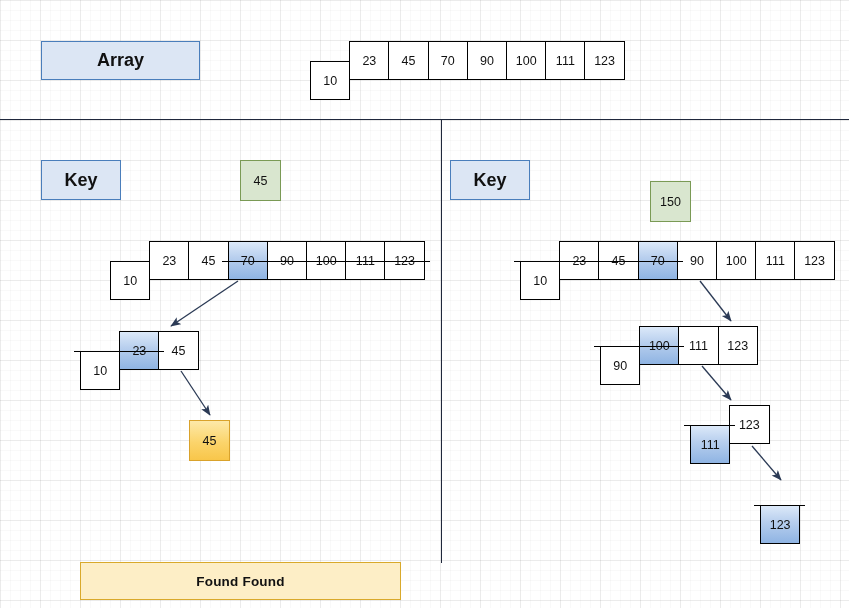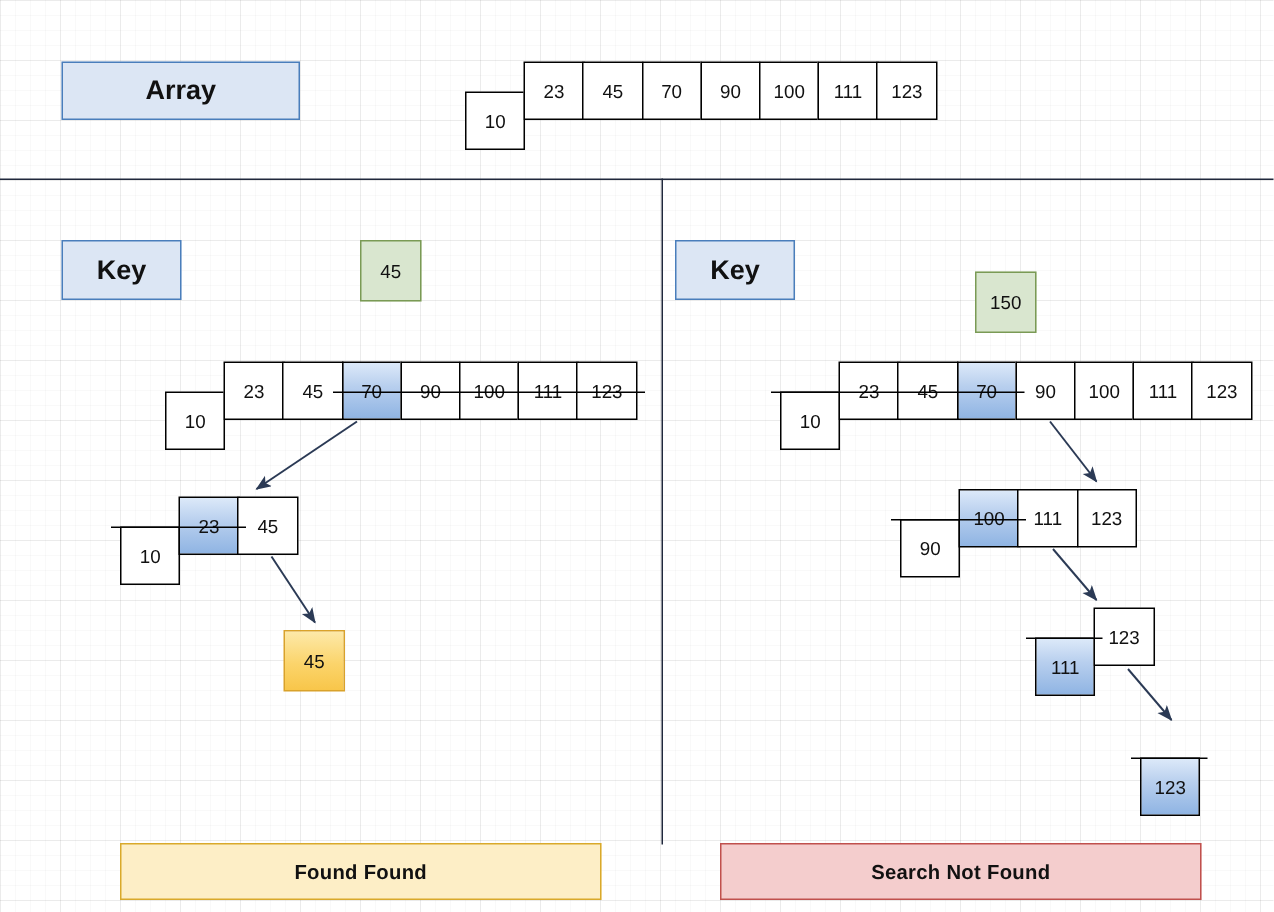--- a/index.html
+++ b/index.html
@@ -143,21 +143,20 @@
   <div class="row" style="left:690px;top:405px;">
       <div class="cell hl">111</div>
       <div class="cell">123</div>
       <div class="strike" style="left: -6px; width: 51.2px; top: 19.5px;"></div>
     </div>
   <div class="row" style="left:760px;top:485px;">
       <div class="cell hl">123</div>
       <div class="strike" style="left: -6px; width: 51.2px; top: 19.5px;"></div>
     </div>
 
-  <div class="banner banner-pink" style="left:480px;top:562px;width:321px;height:38px;">Search Not  Found</div>
 
   <svg class="arrows">
     <defs>
       <marker id="ah" markerWidth="9" markerHeight="9" refX="7.4" refY="3.2" orient="auto" markerUnits="strokeWidth">
         <path d="M0,0 L8,3.2 L0,6.4 L1.9,3.2 z" fill="#2b3a55"></path>
       </marker>
     </defs>
 
     <line x1="238" y1="281" x2="171" y2="326" stroke="#2b3a55" stroke-width="1.3" marker-end="url(#ah)"></line>
 

